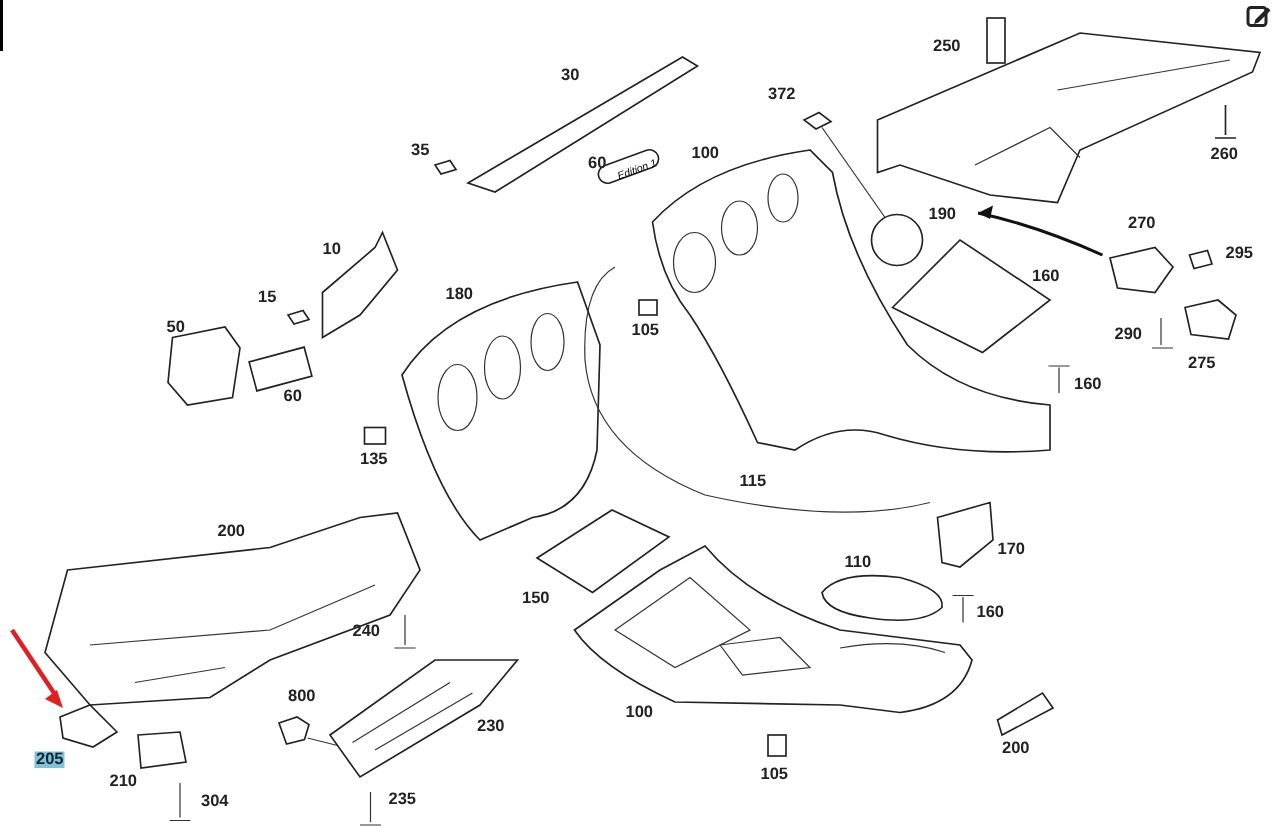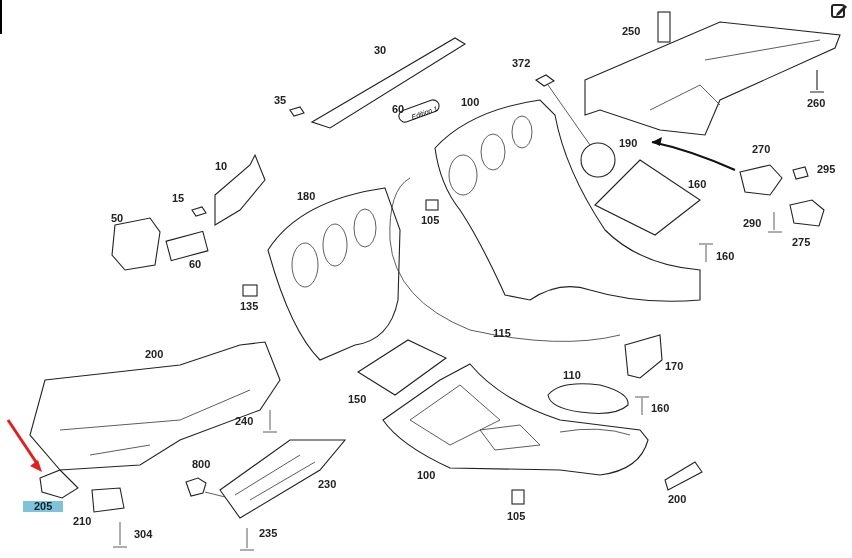--- a/index.html
+++ b/index.html
@@ -1,21 +1,21 @@
 <!DOCTYPE html>
 <html><head>
 <meta charset="utf-8">
 <style>
   html,body{margin:0;padding:0;background:#fff;}
   body{width:852px;height:558px;position:relative;overflow:hidden;font-family:"Liberation Sans",sans-serif;}
   .corner-bar{position:absolute;left:0;top:0;width:2px;height:34px;background:#000;}
   .edit-icon{position:absolute;right:4px;top:2px;width:18px;height:18px;}
   #diagram{position:absolute;left:0;top:0;width:852px;height:558px;}
   .lbl{position:absolute;font-size:11px;color:#222;line-height:1;white-space:nowrap;font-weight:bold;}
-  .lbl.sel{background:#7fc3d9;color:#123;padding:0 11px;}
+  .lbl.sel{background:#7fc3d9;color:#123;padding:0 1px;}
   .part{fill:#fff;stroke:#222;stroke-width:1.1;}
   .thin{fill:none;stroke:#333;stroke-width:0.8;}
   .thick{fill:none;stroke:#111;stroke-width:2;}
 </style>
 </head>
 <body>
 
 <div class="corner-bar"></div>
 <svg class="edit-icon" viewBox="0 0 18 18">
   <rect x="2" y="3" width="12" height="12" rx="2" fill="none" stroke="#222" stroke-width="2"></rect>
@@ -109,21 +109,21 @@
 <div class="lbl" style="left:374px;top:45px">30</div>
 <div class="lbl" style="left:274px;top:95px">35</div>
 <div class="lbl" style="left:392px;top:104px">60</div>
 <div class="lbl" style="left:111px;top:213px">50</div>
 <div class="lbl" style="left:189px;top:259px">60</div>
 <div class="lbl" style="left:461px;top:97px">100</div>
 <div class="lbl" style="left:417px;top:470px">100</div>
 <div class="lbl" style="left:421px;top:215px">105</div>
 <div class="lbl" style="left:507px;top:511px">105</div>
 <div class="lbl" style="left:563px;top:370px">110</div>
-<div class="lbl" style="left:493px;top:328px">115</div>
+<div class="lbl" style="left:493px;top:316px">115</div>
 <div class="lbl" style="left:688px;top:179px">160</div>
 <div class="lbl" style="left:297px;top:191px">180</div>
 <div class="lbl" style="left:240px;top:301px">135</div>
 <div class="lbl" style="left:668px;top:494px">200</div>
 <div class="lbl" style="left:348px;top:394px">150</div>
 <div class="lbl" style="left:716px;top:251px">160</div>
 <div class="lbl" style="left:651px;top:403px">160</div>
 <div class="lbl" style="left:665px;top:361px">170</div>
 <div class="lbl" style="left:619px;top:138px">190</div>
 <div class="lbl" style="left:145px;top:349px">200</div>

